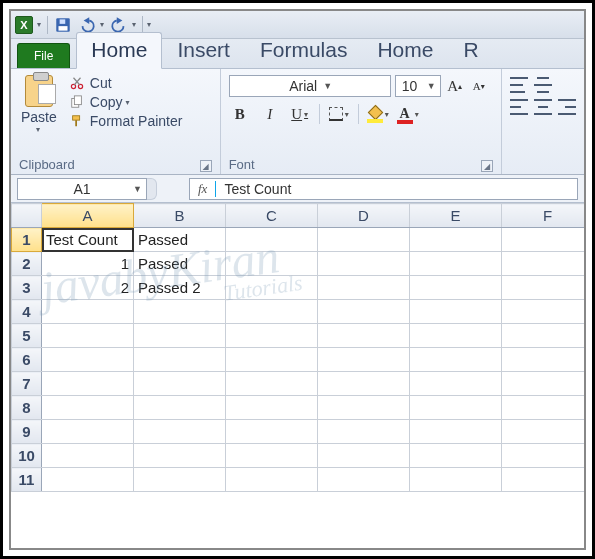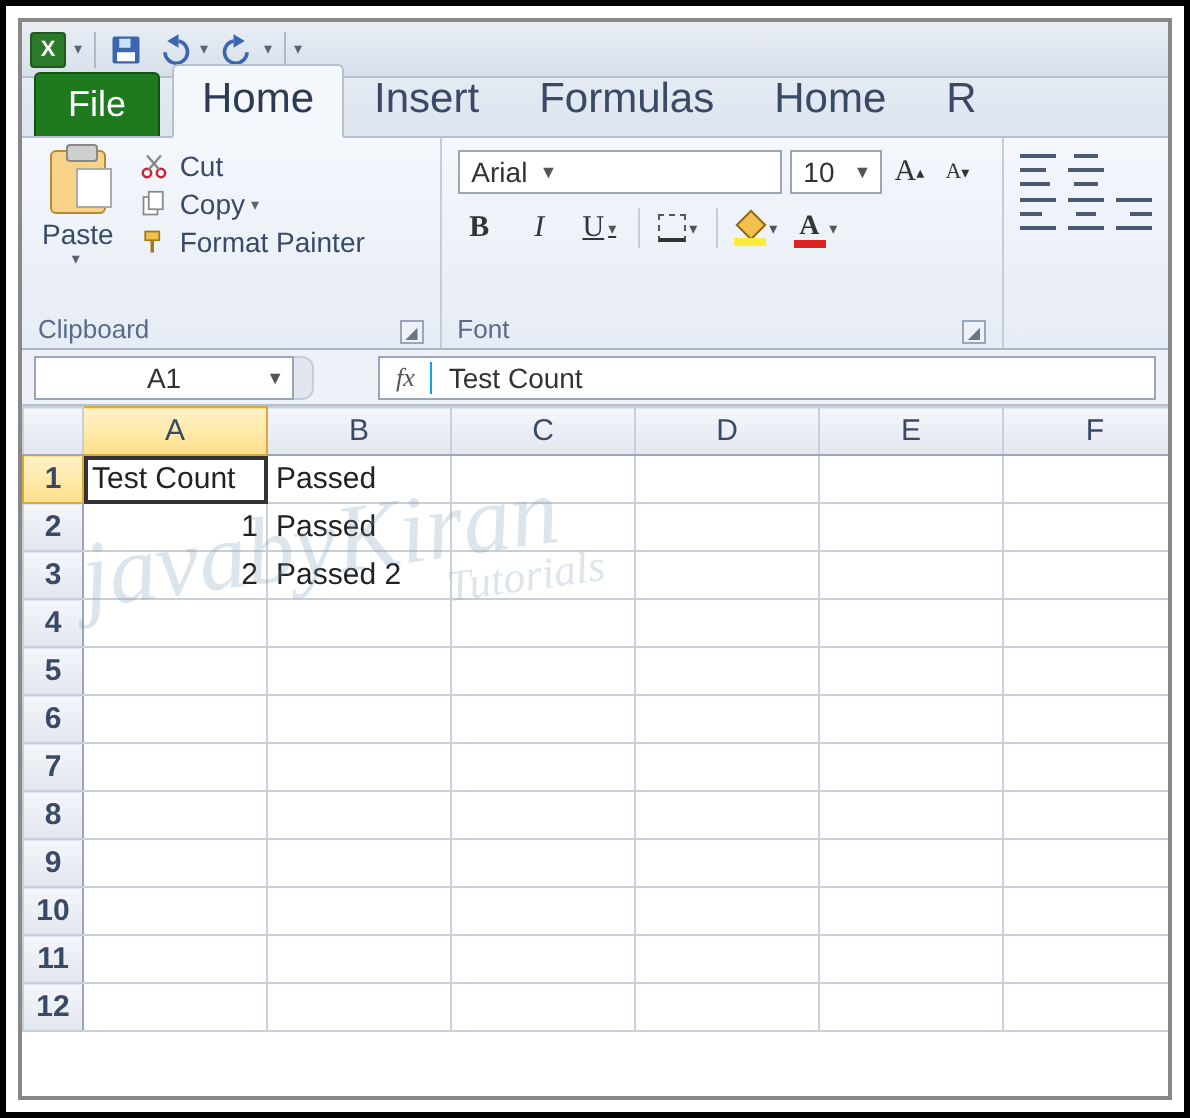--- a/index.html
+++ b/index.html
@@ -58,21 +58,21 @@
     border-bottom: 1px solid #b4bfcf;
     display: flex;
     align-items: flex-end;
     padding-left: 6px;
     gap: 0;
   }
   .tab-file {
     background: #1f7a1f;
     color: #fff;
     padding: 5px 16px 5px 16px;
-    font-size: 18px;
+    font-size: 12px;
     border: 1px solid #115511;
     border-bottom: none;
     border-radius: 3px 3px 0 0;
     margin-right: 6px;
   }
   .tab {
     padding: 5px 14px 6px 14px;
     font-size: 21px;
     color: #3a4a66;
     cursor: pointer;
@@ -136,21 +136,21 @@
   .ico-slot { width:16px; height:16px; display:flex; align-items:center; justify-content:center; }
   .cut-ico svg, .copy-ico svg, .brush-ico svg { width:14px; height:14px; }
   
   .font-rows { display:flex; flex-direction:column; gap:6px; padding-top:2px; }
   .font-row1 { display:flex; align-items:center; gap:4px; }
   .combo {
     background:#fff; border:1px solid #9aa6b8; height:22px;
     display:flex; align-items:center; padding:0 4px 0 6px; font-size:14px; color:#333;
   }
   .combo .arrow { margin-left:6px; font-size:9px; color:#555; }
-  .combo.font-name { width:162px; justify-content:flex-start; }
+  .combo.font-name { width:162px; justify-content:center; }
   .combo.font-size { width:46px; justify-content:space-between; }
   .aa-btn { width:20px; height:22px; display:flex; align-items:center; justify-content:center; font-family:"Times New Roman",serif; }
   .aa-big { font-size:15px; }
   .aa-small { font-size:11px; }
   .sup { font-size:8px; vertical-align:super; }
   .font-row2 { display:flex; align-items:center; gap:8px; }
   .fmt-btn { width:22px; height:22px; display:flex; align-items:center; justify-content:center; font-size:15px; font-family:"Times New Roman",serif; }
   .bold { font-weight:bold; }
   .italic { font-style:italic; font-family:"Times New Roman",serif; }
   .under { text-decoration:underline; }
@@ -542,27 +542,18 @@
             </tr>
         <tr>
               <th class="rowhdr">11</th>
               <td></td>
               <td></td>
               <td></td>
               <td></td>
               <td></td>
               <td></td>
             </tr>
-        <tr>
-              <th class="rowhdr">12</th>
-              <td></td>
-              <td></td>
-              <td></td>
-              <td></td>
-              <td></td>
-              <td></td>
-            </tr>
       </tbody>
     </table>
   </div>
 
 </div>
 </div>
 
 </body></html>

